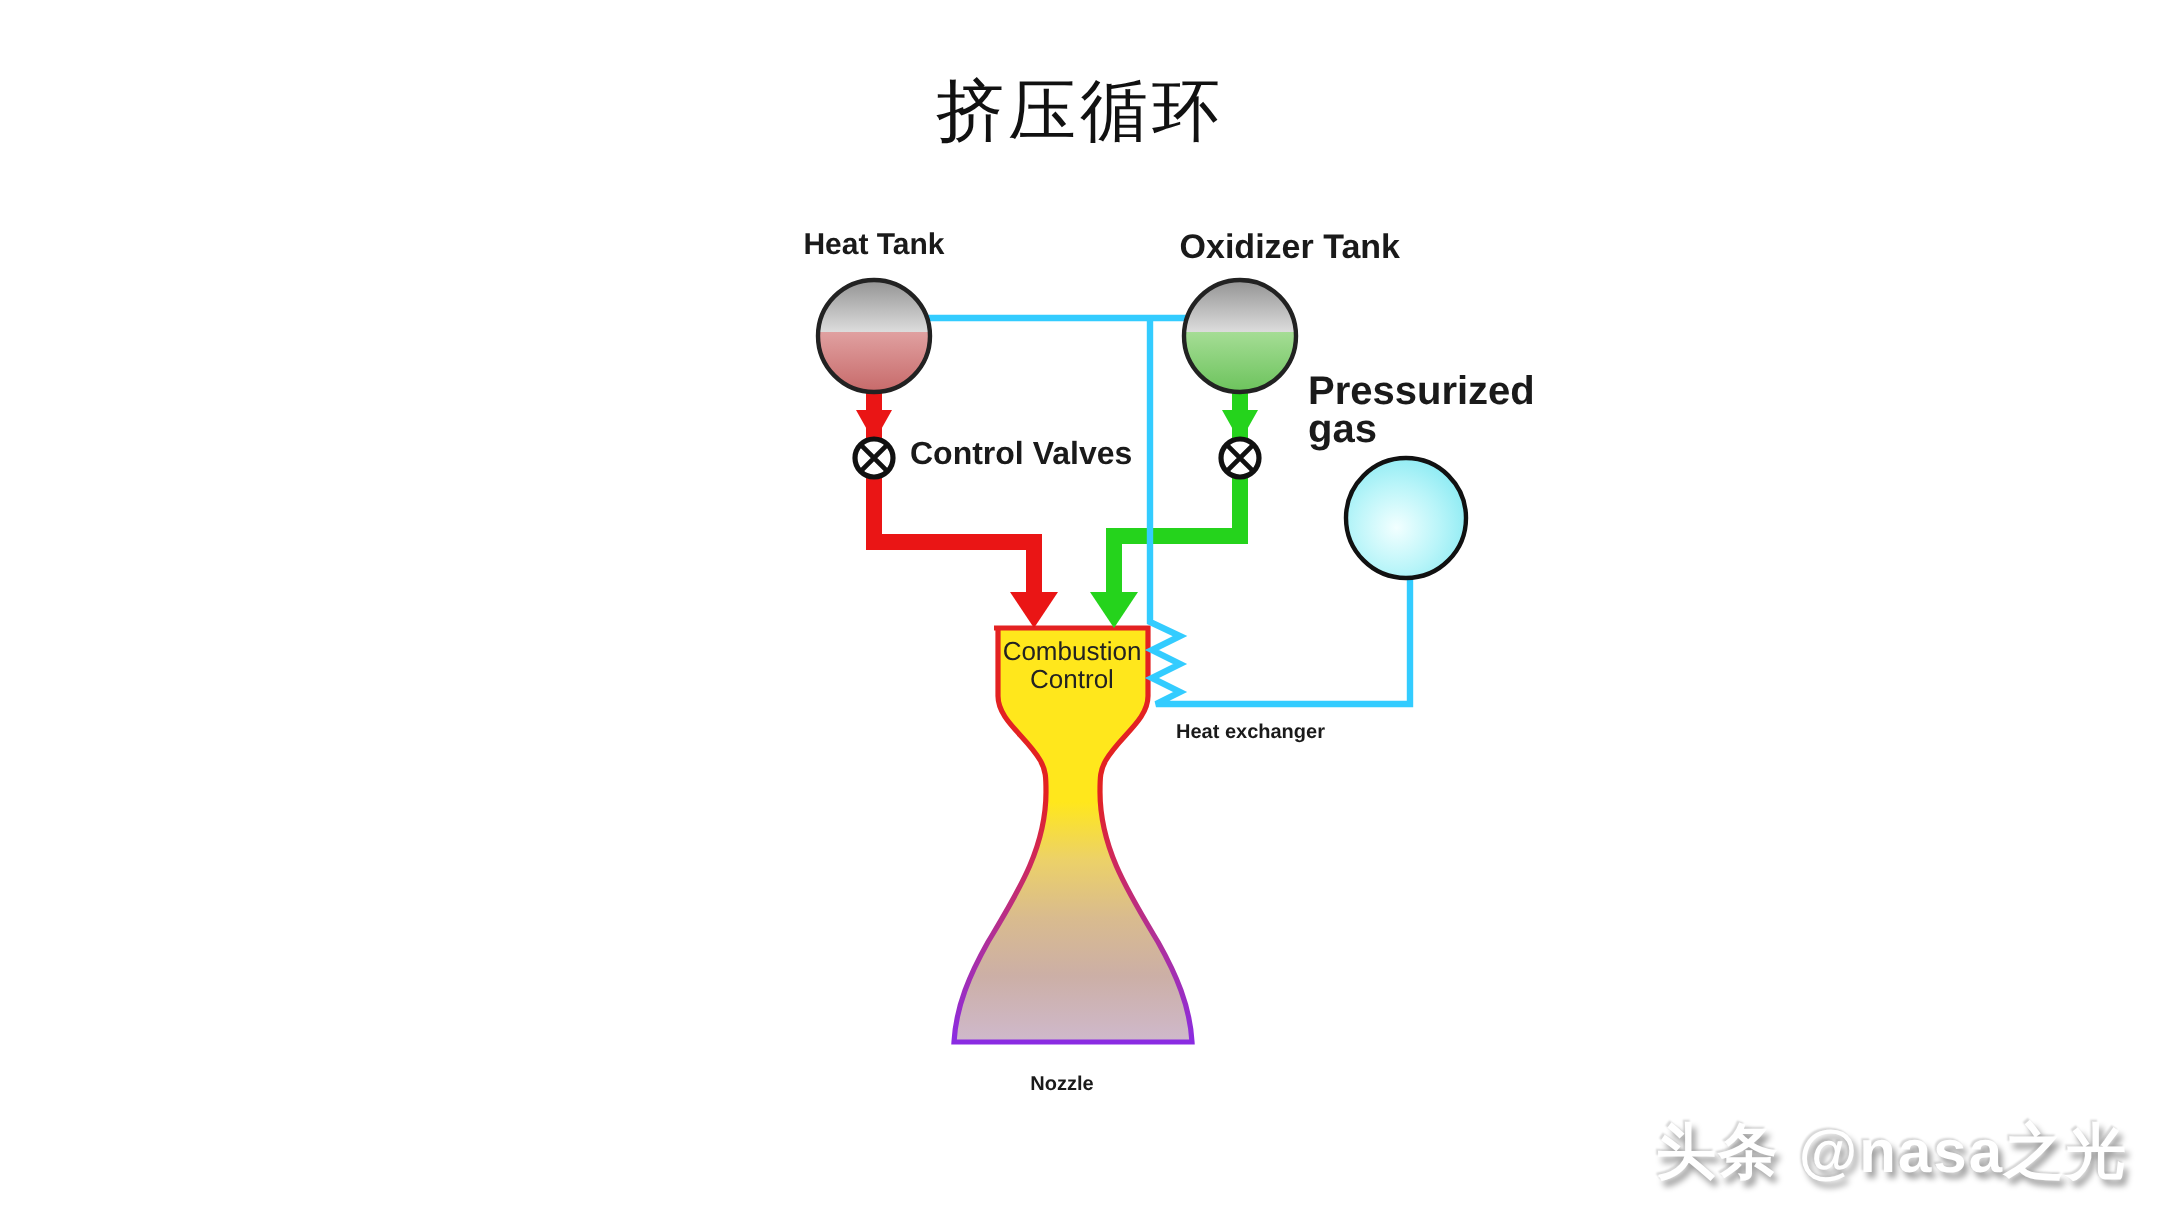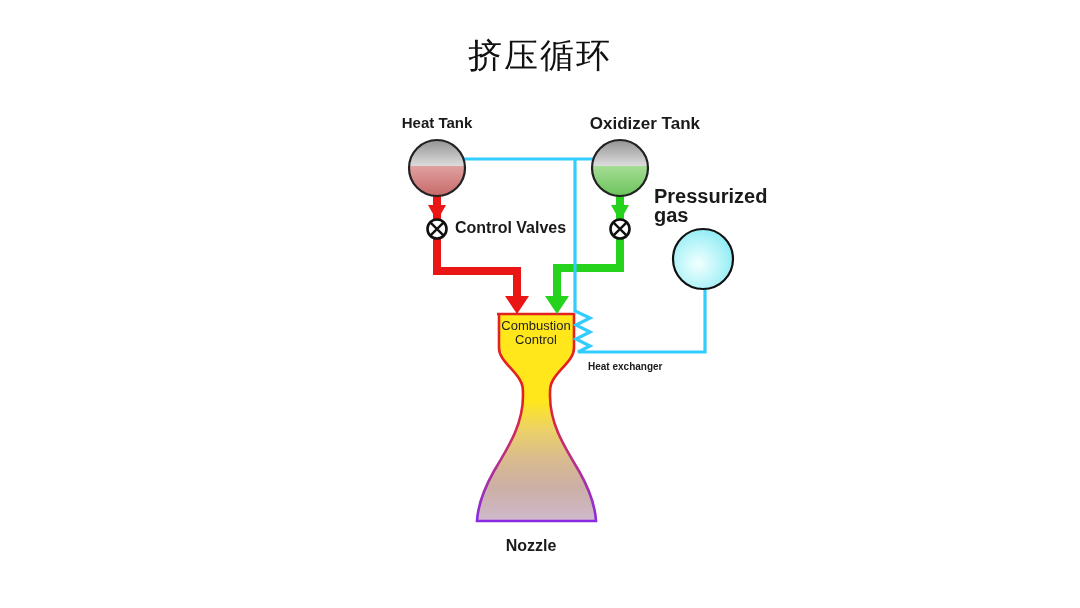--- a/index.html
+++ b/index.html
@@ -15,21 +15,21 @@
   .lbl{position:absolute;font-weight:bold;color:#1a1a1a;white-space:nowrap;}
   .lbl-fuel{left:377px;top:114px;width:120px;text-align:center;font-size:15px;}
   .lbl-ox{left:550px;top:114px;width:150px;text-align:right;font-size:17px;}
   .lbl-valves{left:455px;top:219px;font-size:16px;text-align:center;}
   .lbl-gas{left:654px;top:187px;font-size:20px;line-height:19px;}
   .lbl-hx{left:588px;top:361px;font-size:10px;}
   .lbl-chamber{
     left:496px;top:319px;width:80px;text-align:center;
     font-size:13px;line-height:13.5px;font-weight:400;color:#222;
   }
-  .lbl-nozzle{left:481px;top:537px;width:100px;text-align:center;font-size:16px;}
+  .lbl-nozzle{left:481px;top:537px;width:100px;text-align:center;font-size:10px;}
   .watermark{
     position:absolute;right:16px;top:556px;font-size:30px;font-weight:bold;
     color:#ffffff;letter-spacing:1px;
     text-shadow:2px 3px 3px #9a9a9a, -1px -1px 1px #d8d8d8;
   }
   
   .pipe-cyan{fill:none;stroke:var(--pipe-cyan);stroke-width:3.2px;}
   .pipe-red{fill:none;stroke:var(--pipe-red);stroke-width:8px;}
   .pipe-green{fill:none;stroke:var(--pipe-green);stroke-width:8px;}
   .arrow-red{fill:var(--pipe-red);}
@@ -135,13 +135,14 @@
     <div>Pressurized</div>
     <div>gas</div>
   </div>
   <div class="lbl lbl-chamber">
     <div>Combustion</div>
     <div>Control</div>
   </div>
   <div class="lbl lbl-hx">Heat exchanger</div>
   <div class="lbl lbl-nozzle">Nozzle</div>
 
+  <div class="watermark">头条 @nasa之光</div>
 </div>
 
 </body></html>

